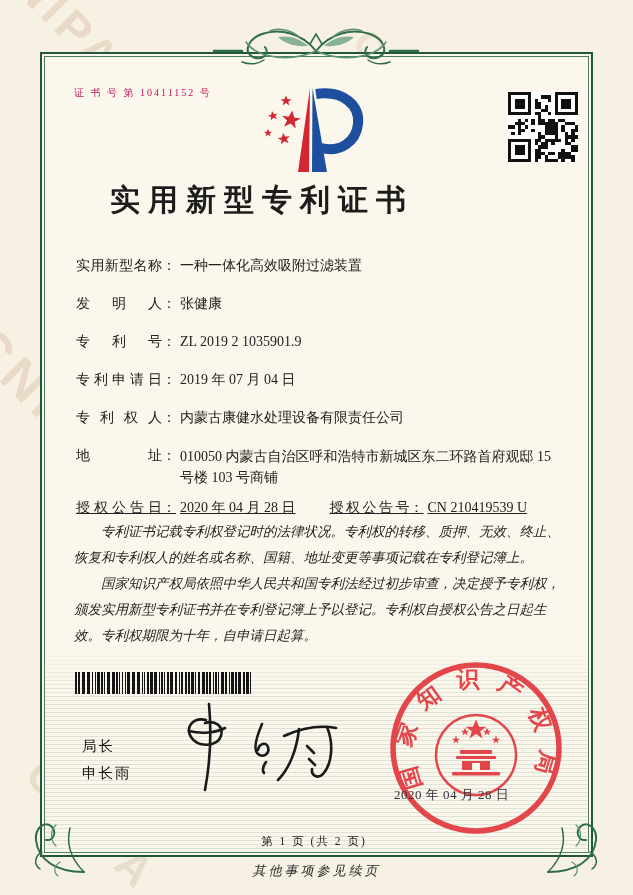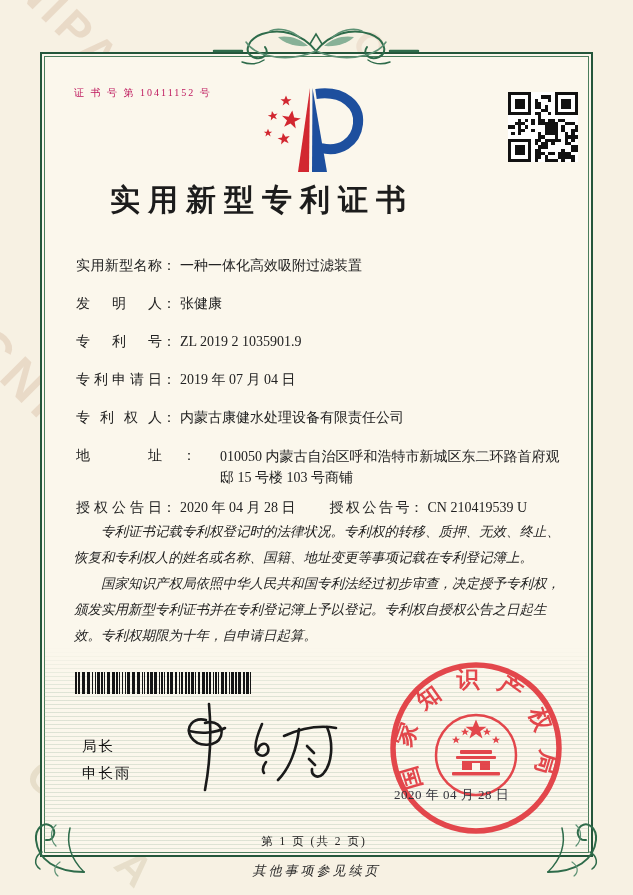--- a/index.html
+++ b/index.html
@@ -30,24 +30,24 @@
   .qr{position:absolute;left:508px;top:92px;}
 
   .title{position:absolute;left:40px;top:180px;width:444px;text-align:center;
          font-size:30px;font-weight:600;letter-spacing:8px;color:#1c1c1c;}
 
   .fields{position:absolute;left:76px;top:256px;width:492px;font-size:14px;color:#222;}
   .frow{display:flex;align-items:flex-start;line-height:20px;margin-bottom:18px;}
   .flabel{display:inline-block;width:86px;text-align:justify;text-align-last:justify;flex:0 0 86px;}
   .colon{flex:0 0 auto;}
   .fvalue{margin-left:4px;}
-  .frow-address{margin-bottom:10px;gap:20px;}
+  .frow-address{margin-bottom:10px;}
   .frow-address .fvalue{flex:1;line-height:21px;}
   .frow-double{display:flex;}
-  .fgroup{display:flex;align-items:center;}
+  .fgroup{display:flex;align-items:center;text-decoration:underline;}
   .fgroup.right{margin-left:34px;}
   .fgroup.right .flabel{width:80px;flex:0 0 80px;}
 
   .paras{position:absolute;left:74px;top:519px;width:492px;font-size:13.5px;line-height:26px;
          font-style:italic;color:#1f1f1f;}
   .paras p{margin:0;text-indent:2em;}
 
   .barcode{position:absolute;left:75px;top:672px;width:178px;height:22px;display:flex;align-items:stretch;}
   .barcode i{display:block;height:100%;}
 

